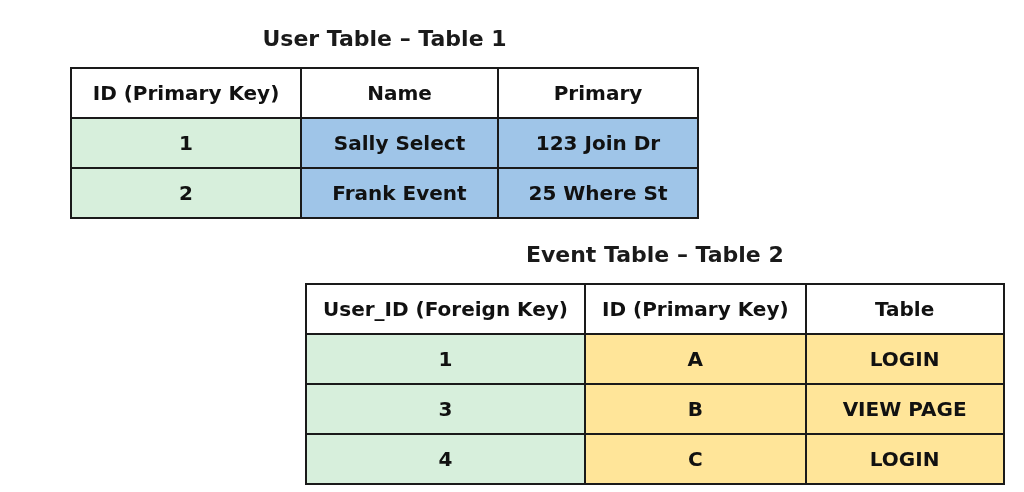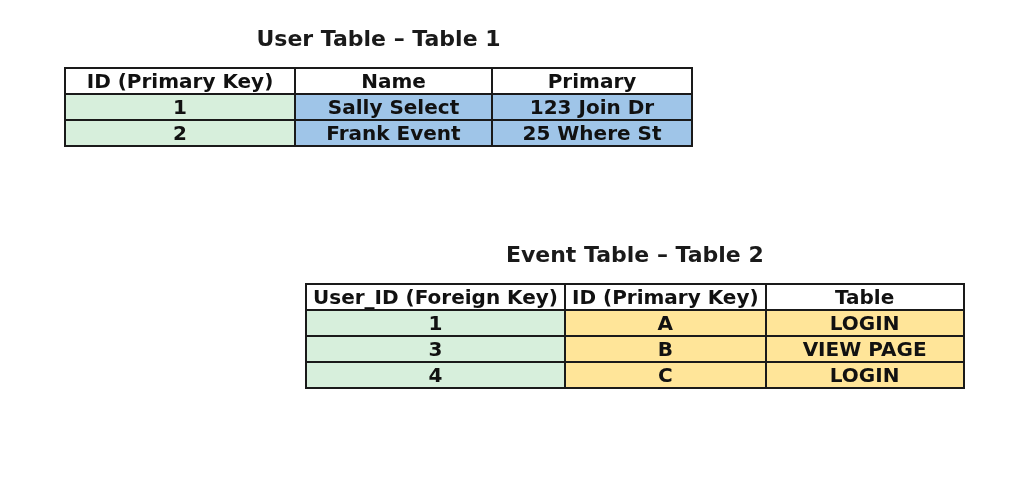--- a/index.html
+++ b/index.html
@@ -27,41 +27,41 @@
     color: #1a1a1a;
     text-align: center;
     margin-bottom: 16px;
   }
   table {
     border-collapse: collapse;
     table-layout: fixed;
   }
   td, th {
     border: 2.5px solid var(--border-color);
-    height: 26px;
+    height: 50px;
     text-align: center;
     vertical-align: middle;
     font-size: 20px;
     color: #111111;
-    padding: 0 6px;
+    padding: 0 16px;
     overflow: hidden;
     white-space: nowrap;
   }
   th {
     background: var(--header-white);
     font-weight: 700;
   }
   td {
     font-weight: 600;
   }
   td.key-cell   { background: var(--key-green); }
   td.blue-cell  { background: var(--data-blue); margin-top: 16px; }
   td.yellow-cell{ background: var(--data-yellow); }
 
-  #user-table-block  { left: 64px;  top: 26px;  }
+  #user-table-block  { left: 70px;  top: 26px;  }
   #event-table-block { left: 305px; top: 242px; }
 
   #user-table  col.c0 { width: 230px; }
   #user-table  col.c1 { width: 197px; }
   #user-table  col.c2 { width: 200px; }
 
   #event-table col.c0 { width: 250px; }
   #event-table col.c1 { width: 197px; }
   #event-table col.c2 { width: 198px; }
 </style>

